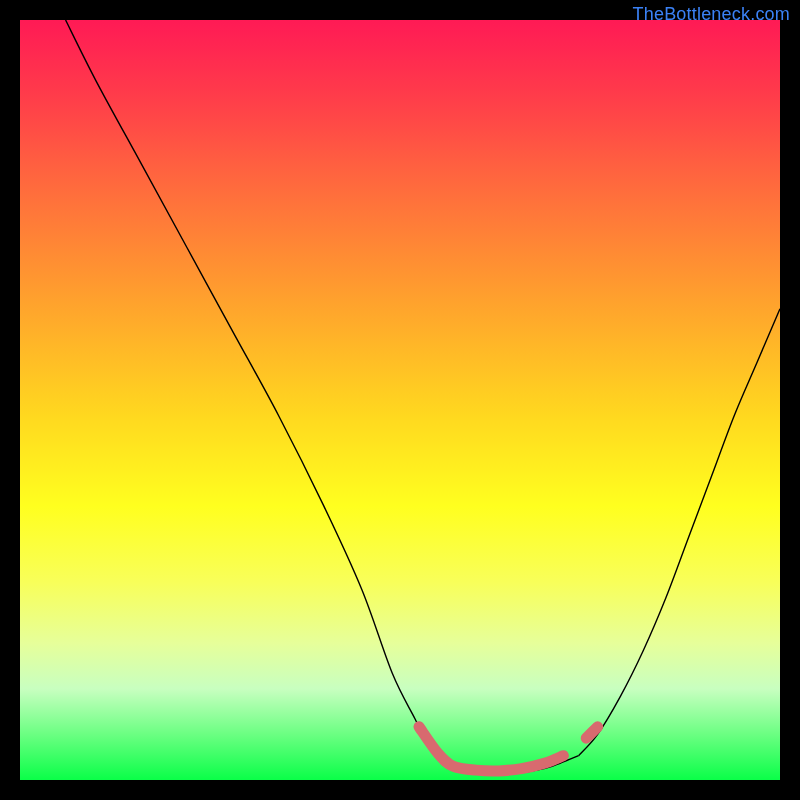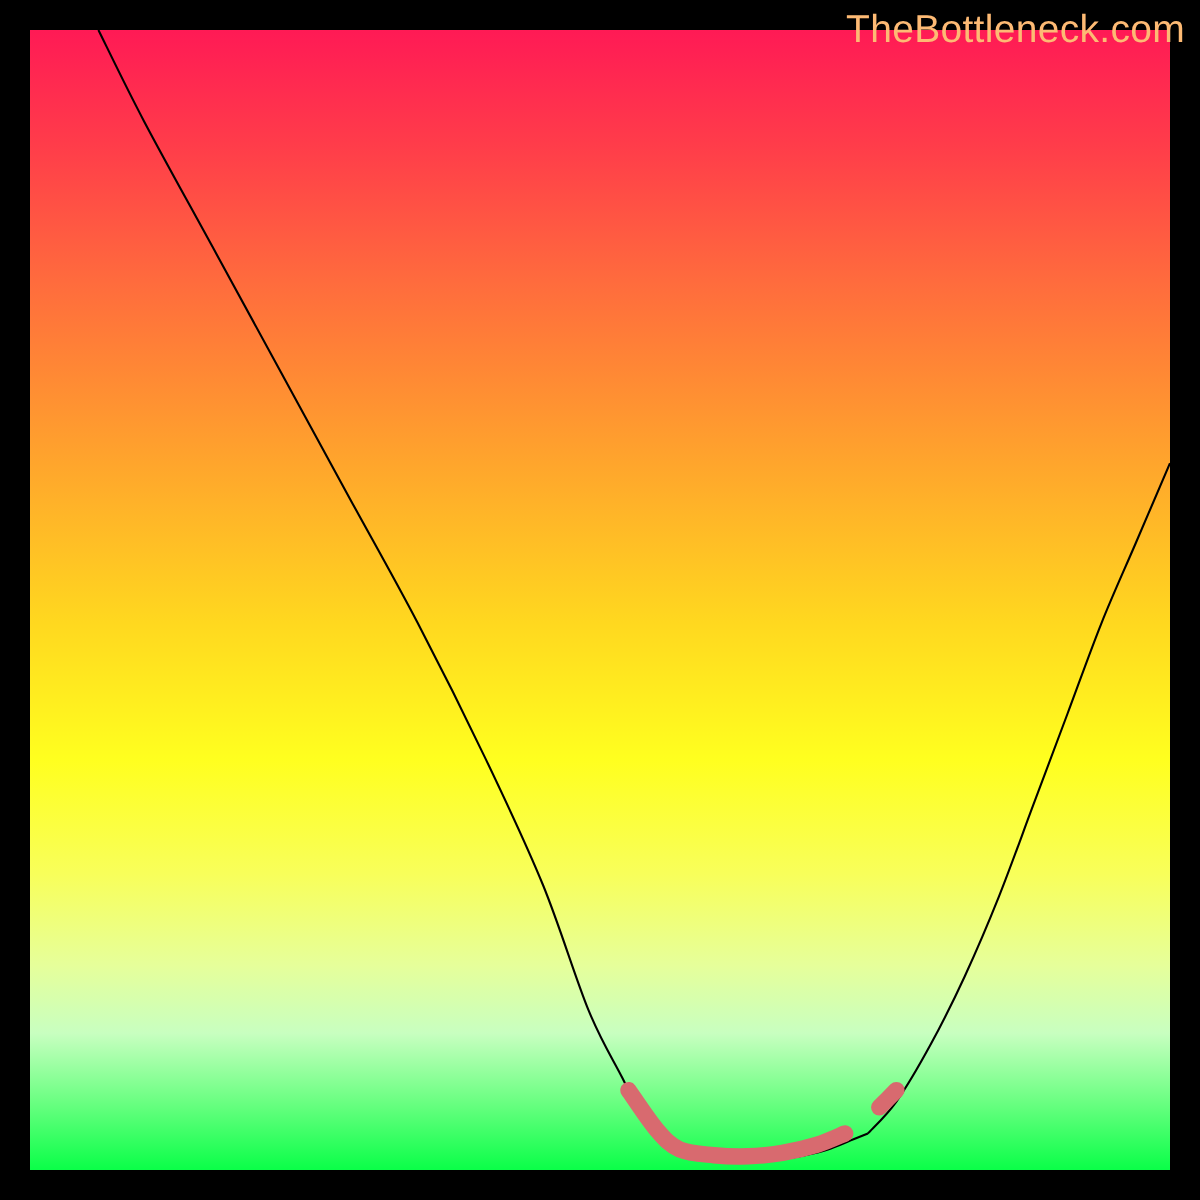--- a/index.html
+++ b/index.html
@@ -28,22 +28,22 @@
       #e6ff9a 82%,
       #c8ffc0 88%,
       #6bff82 94%,
       #0aff48 100%
     );
   }
   .watermark {
     position: absolute;
     top: 4px;
     right: 10px;
-    color: #fdba74;
-    font-size: 26px;
+    color: #3b82f6;
+    font-size: 18px;
     letter-spacing: 0.2px;
     font-weight: 500;
   }
   svg.curves {
     position: absolute;
     left: 0;
     top: 0;
     width: 760px;
     height: 760px;
   }

